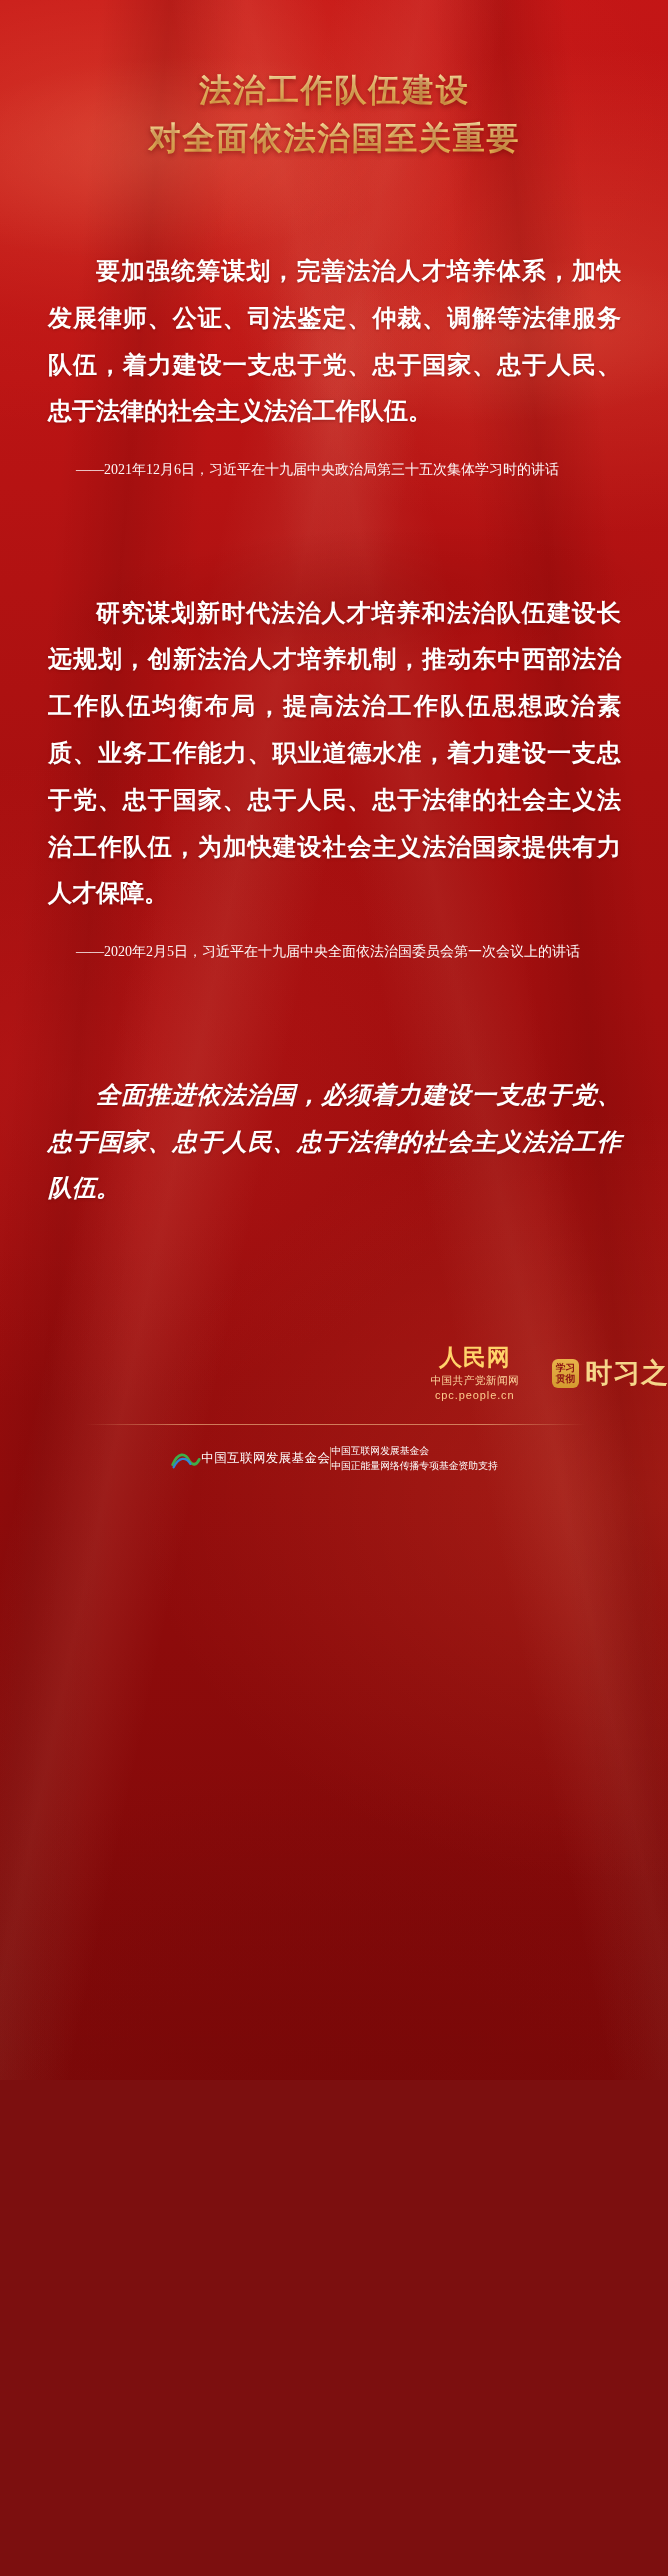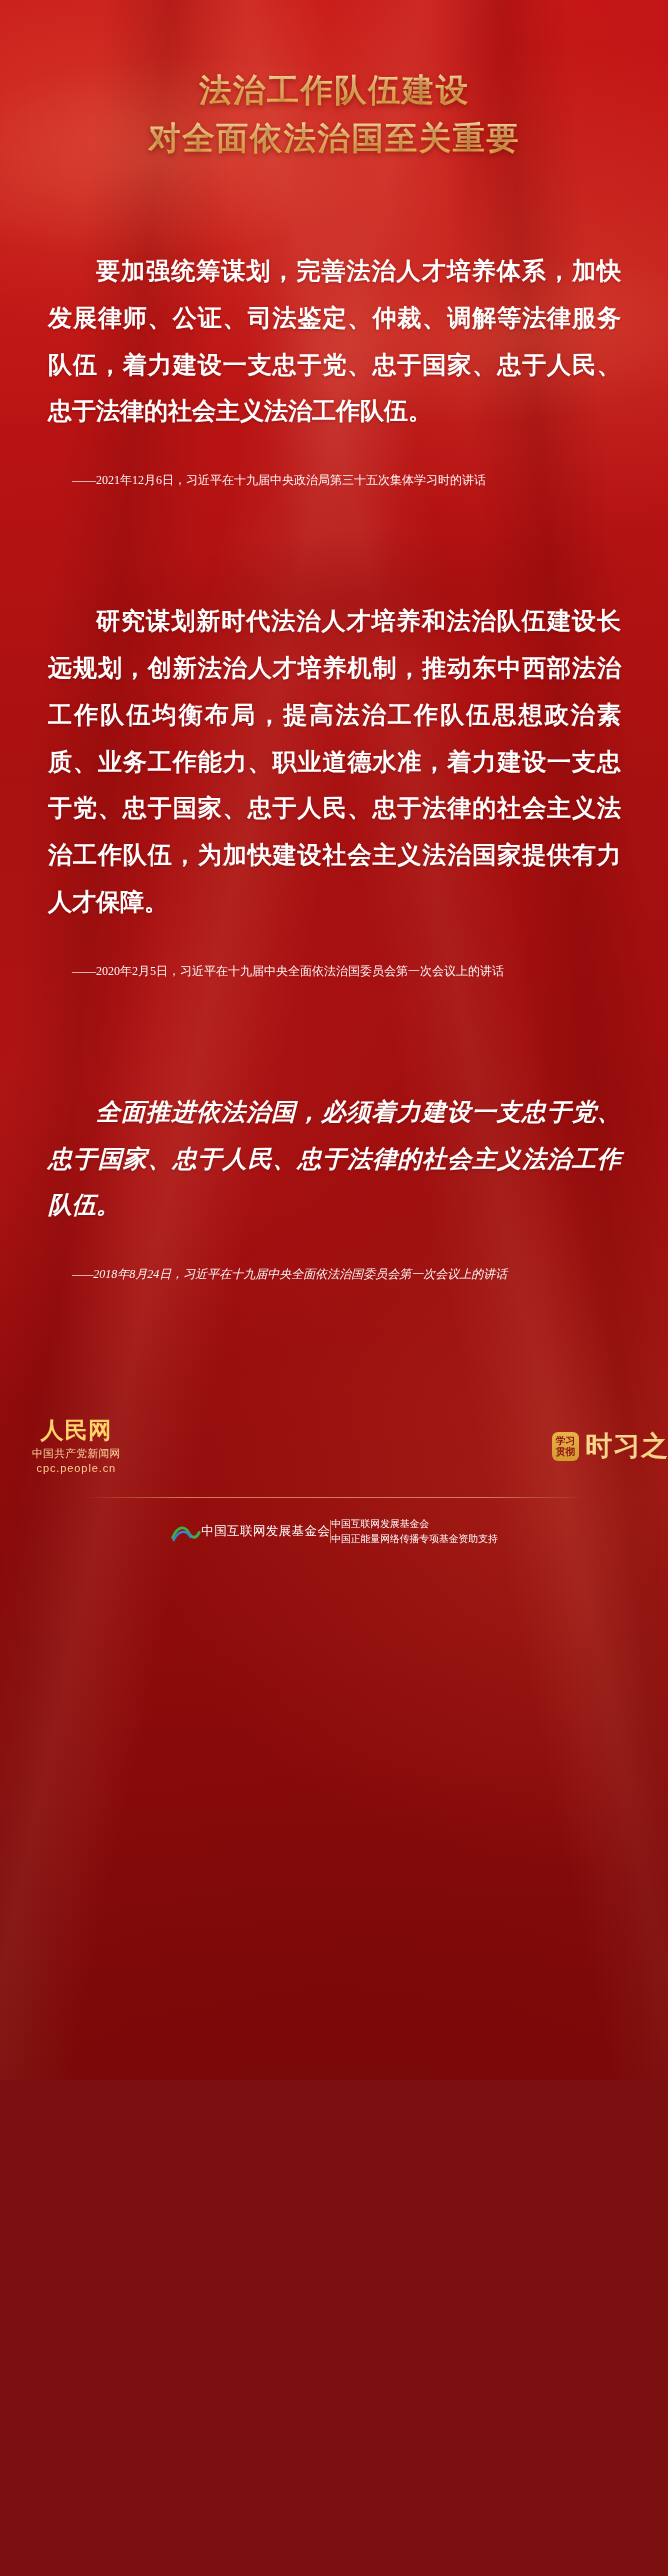--- a/index.html
+++ b/index.html
@@ -84,44 +84,43 @@
     font-family: "Liberation Serif", serif;
     font-weight: bold;
     font-size: 24px;
     line-height: 1.95;
     color: #ffffff;
     text-indent: 2em;
     text-align: justify;
     text-shadow: 0 0.9px 2.7px rgba(80,0,0,0.35);
   }
   .source {
-    margin-top: 35px;
-    font-family: "Liberation Serif", serif;
-    font-size: 12px;
+    margin-top: 23px;
+    font-family: "Liberation Serif", serif;
+    font-size: 14px;
     line-height: 1.75;
     color: #ffffff;
     text-align: justify;
     text-indent: 2em;
     opacity: 0.97;
   }
   .block-2 { margin-top: 107px; }
   .block-3 { margin-top: 107px; font-style: italic; }
 
   
   .footer {
     margin-top: 134px;
     padding-bottom: 36px;
     text-align: center;
   }
   .logo-row {
     display: flex;
     align-items: center;
-    justify-content: space-between;
+    justify-content: flex-end;
     gap: 33px;
-    margin-left: 32px;
   }
   .people-logo {
     text-align: center;
     line-height: 1;
   }
   .people-cn {
     font-family: "Liberation Serif", serif;
     font-weight: bold;
     font-size: 23px;
     color: #ffd36a;
@@ -223,21 +222,20 @@
       <div class="source">——2021年12月6日，习近平在十九届中央政治局第三十五次集体学习时的讲话</div>
     </div>
 
     <div class="block block-2">
       <div class="para">研究谋划新时代法治人才培养和法治队伍建设长远规划，创新法治人才培养机制，推动东中西部法治工作队伍均衡布局，提高法治工作队伍思想政治素质、业务工作能力、职业道德水准，着力建设一支忠于党、忠于国家、忠于人民、忠于法律的社会主义法治工作队伍，为加快建设社会主义法治国家提供有力人才保障。</div>
       <div class="source">——2020年2月5日，习近平在十九届中央全面依法治国委员会第一次会议上的讲话</div>
     </div>
 
     <div class="block block-3">
       <div class="para">全面推进依法治国，必须着力建设一支忠于党、忠于国家、忠于人民、忠于法律的社会主义法治工作队伍。</div>
-      <div class="source">——2018年8月24日，习近平在十九届中央全面依法治国委员会第一次会议上的讲话</div>
     </div>
 
     <div class="footer">
       <div class="logo-row">
         <div class="people-logo">
           <div class="people-cn">人民网</div>
           <div class="people-sub">中国共产党新闻网</div>
           <div class="people-url">cpc.people.cn</div>
         </div>
         <div class="shixi">

